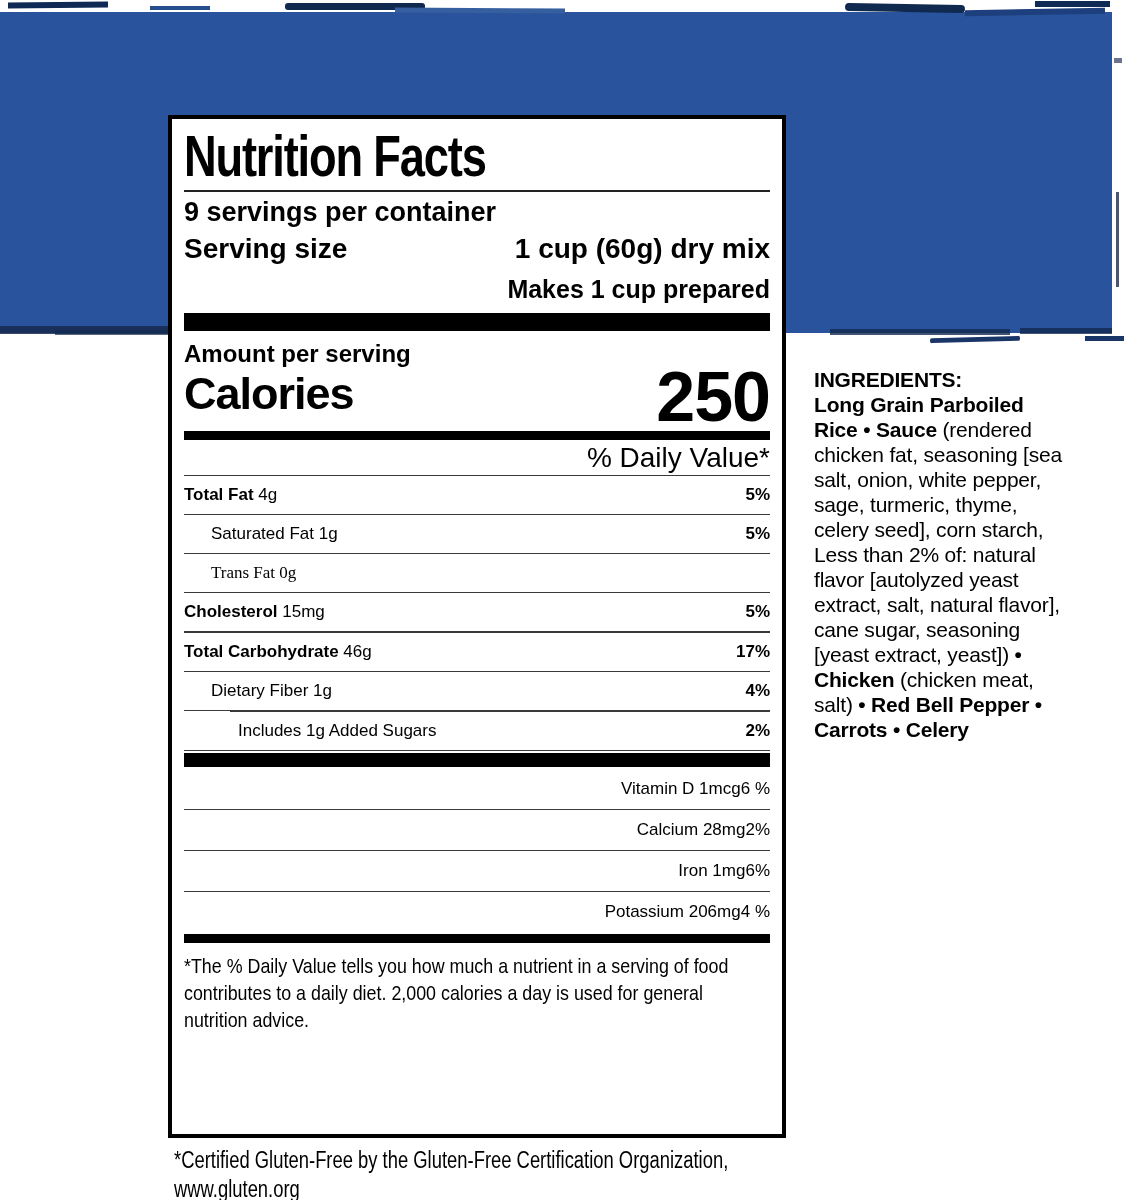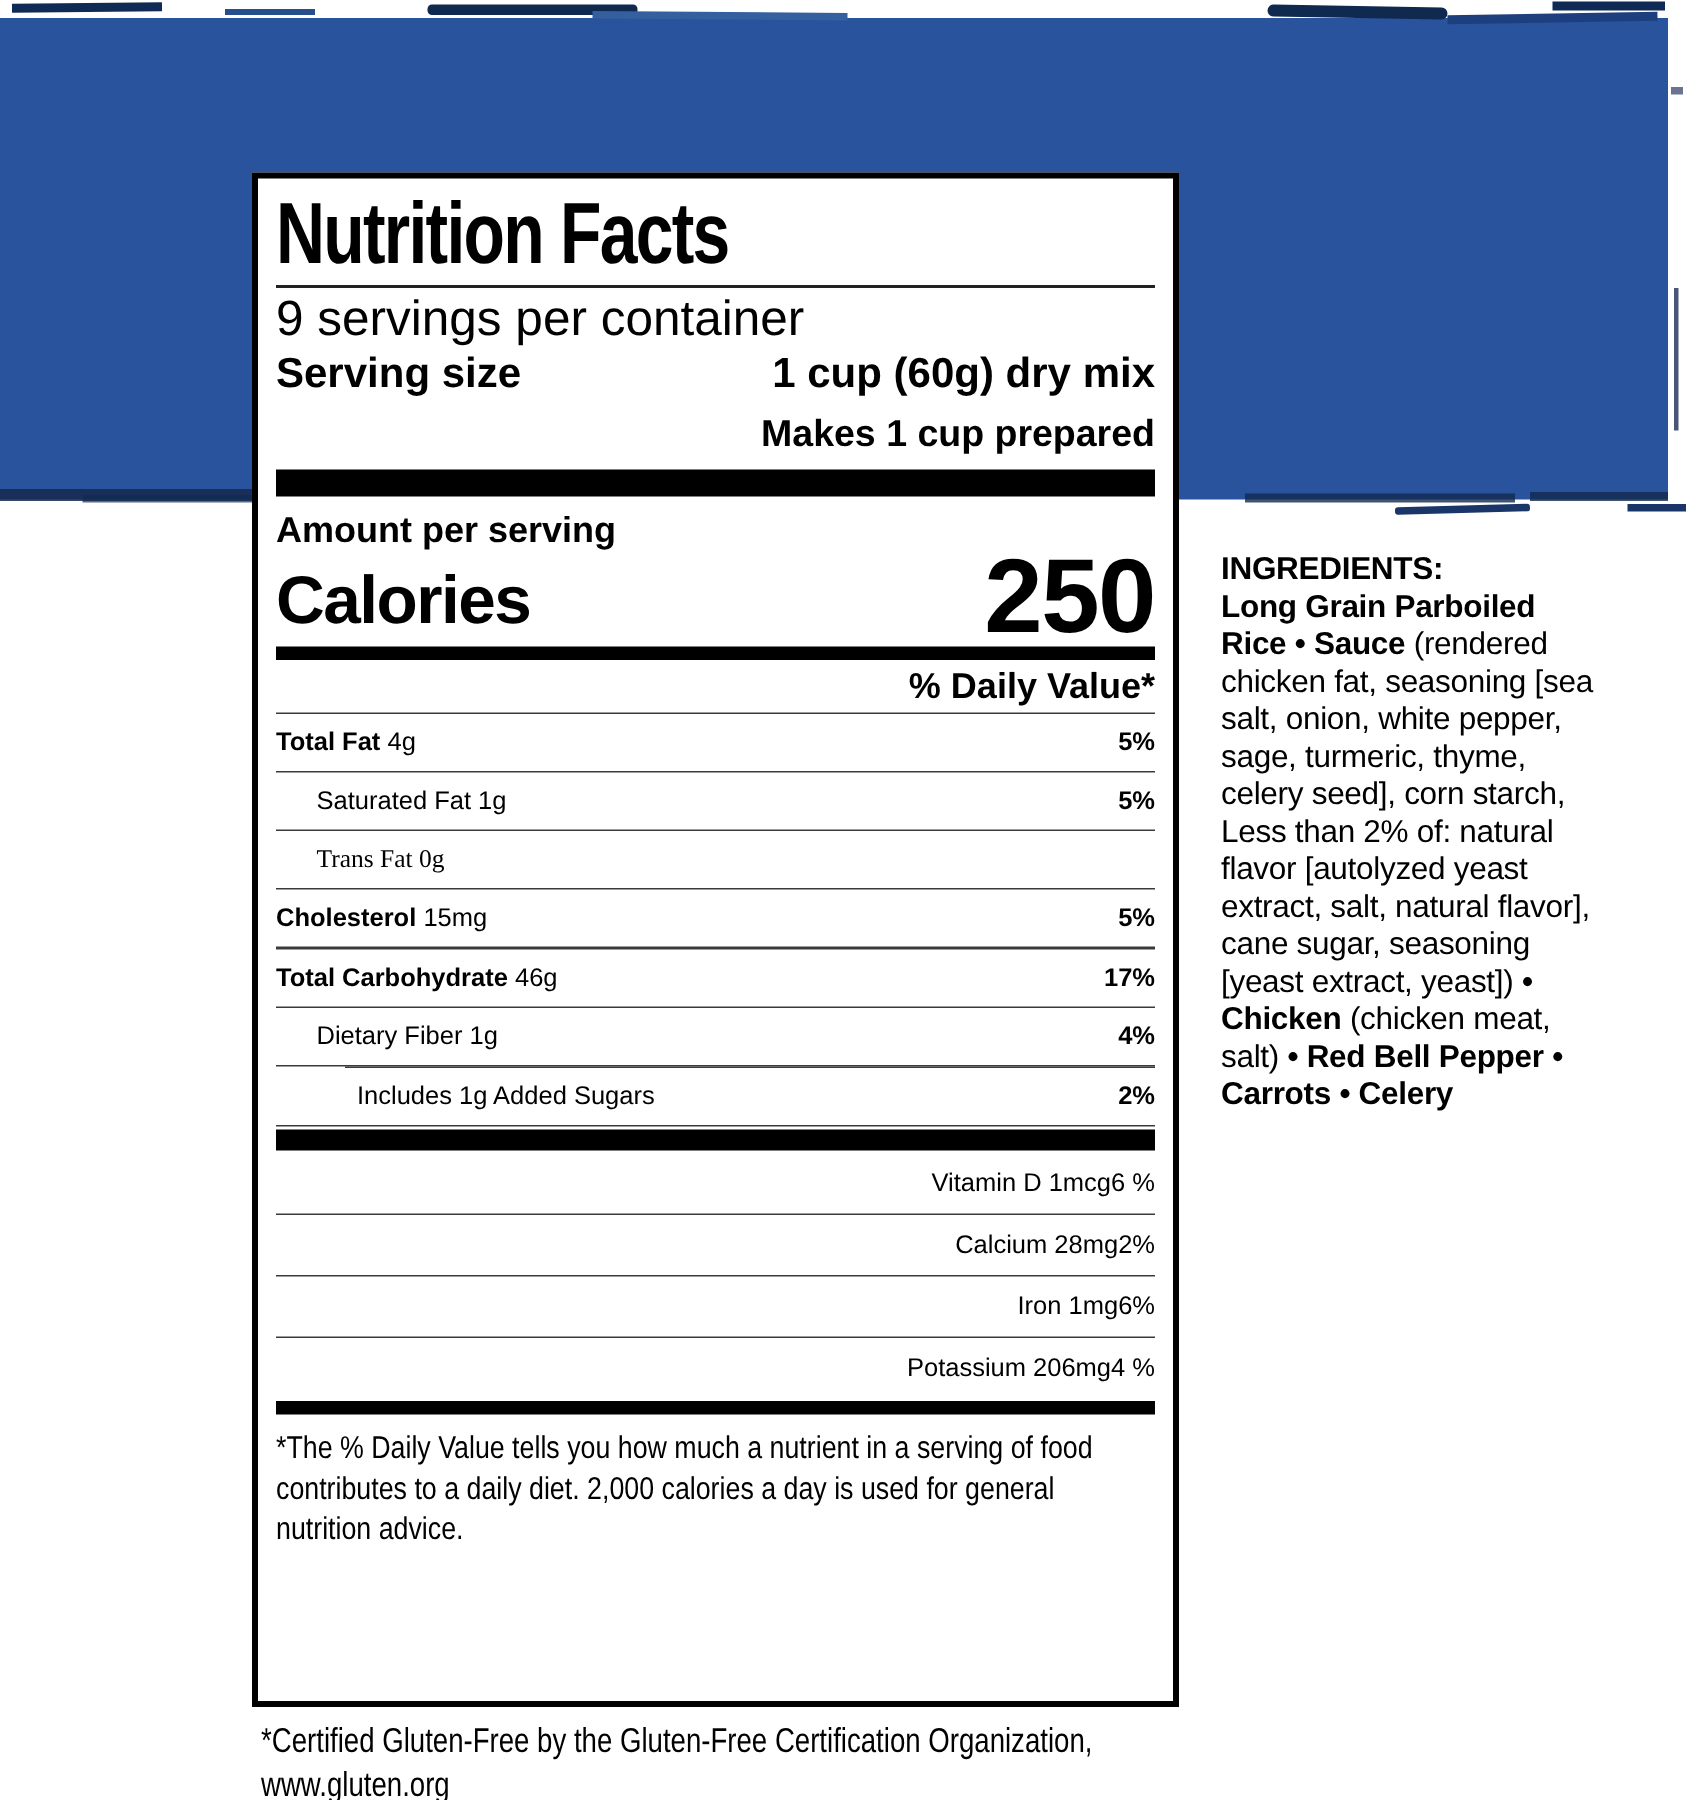--- a/index.html
+++ b/index.html
@@ -16,30 +16,30 @@
   .panel{
     position:absolute;left:168px;top:115px;width:618px;height:1023px;
     background:#fff;border:4px solid #000;box-sizing:border-box;
     padding:4px 12px 8px 12px;overflow:hidden;
   }
   .nf-title{
     font-size:58px;font-weight:700;line-height:62px;letter-spacing:-1.5px;
     transform:scaleX(0.78);transform-origin:left center;white-space:nowrap;margin-top:2px;
   }
   .title-rule{height:2px;background:#222;margin:3px 0 2px;}
-  .servings{font-size:33px;line-height:36px;}
+  .servings{font-size:27px;line-height:36px;font-weight:bold;}
   .ss-row{display:flex;justify-content:space-between;font-weight:700;font-size:28px;line-height:38px;}
   .prepared{text-align:right;font-weight:700;font-size:25px;line-height:30px;margin:6px 0 9px;}
   .bar18{height:18px;background:#000;}
   .aps{font-weight:700;font-size:24px;line-height:30px;margin-top:8px;}
-  .cal-row{display:flex;justify-content:space-between;align-items:flex-end;margin-top:-4px;}
+  .cal-row{display:flex;justify-content:space-between;align-items:flex-start;margin-top:-4px;}
   .cal-label{font-size:45px;font-weight:700;letter-spacing:-1px;line-height:58px;}
   .cal-value{font-size:70px;font-weight:700;line-height:64px;letter-spacing:-1px;}
   .bar9{height:9px;background:#000;margin-top:2px;}
-  .dvh{text-align:right;font-weight:700;font-size:24px;line-height:35px;}
+  .dvh{text-align:right;font-weight:400;font-size:28px;line-height:35px;}
   .sep{height:1px;background:#3a3a3a;}
   .nrow{display:flex;justify-content:space-between;font-size:17px;line-height:38px;}
   .nrow .ndv.b{font-weight:700;}
   .bar14{height:14px;background:#000;margin:2px 0;}
   .vrows .nrow{line-height:40px;justify-content:flex-end;}
   .footnote{
     font-size:21px;line-height:27px;margin-top:9px;width:650px;
     transform:scaleX(0.85);transform-origin:left top;
   }
   

